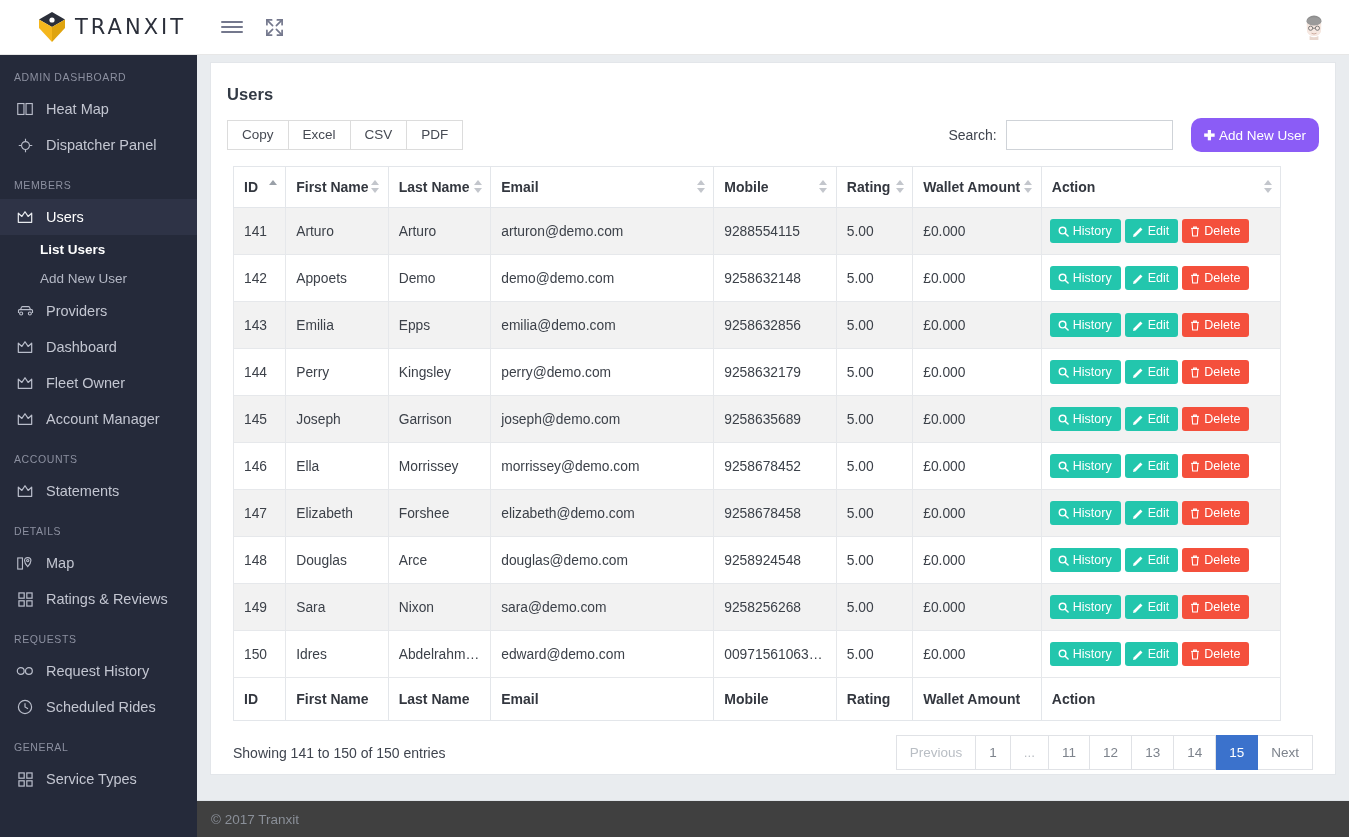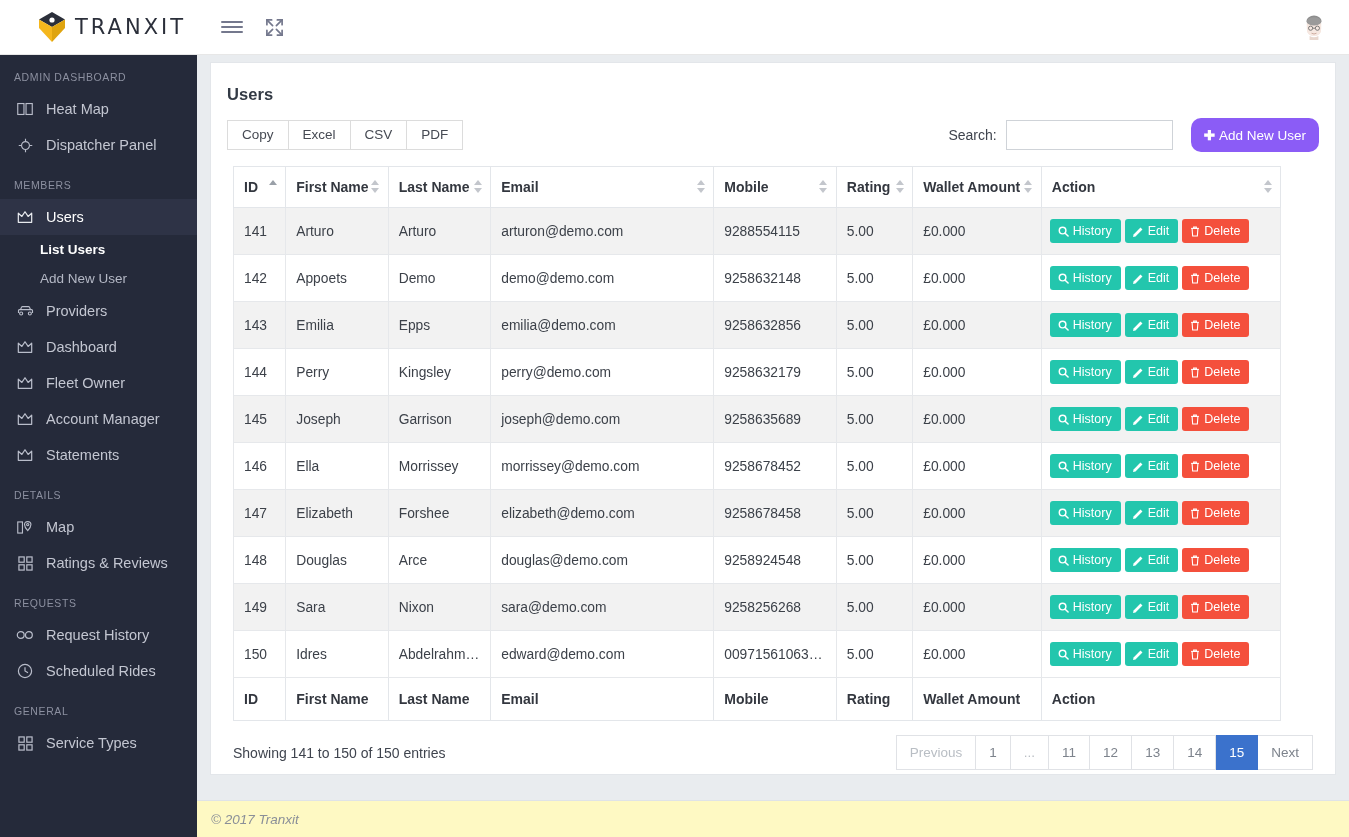--- a/index.html
+++ b/index.html
@@ -168,22 +168,22 @@
     border: 1px solid #e0e2e6; border-left: none; background: #fff;
     color: #7d838c; font-size: 13.5px; padding: 9px 13px; cursor: pointer;
     font-family: "Liberation Sans", sans-serif;
   }
   .pg:first-child { border-left: 1px solid #e0e2e6; }
   .pg.active { background: #3b72cc; color: #fff; border-color: #3b72cc; }
   .pg.disabled { color: #b9bec4; cursor: default; }
 
   .page-footer {
     position: absolute; left: 197px; bottom: 0; width: 1152px; height: 37px;
-    background: #fef9c3; border-top: 1px solid #dfe3e7;
-    display: flex; align-items: center; padding-left: 14px; font-style: italic;
+    background: #404040; border-top: 1px solid #dfe3e7;
+    display: flex; align-items: center; padding-left: 14px;
   }
   .page-footer span { font-size: 13.5px; color: #8a8f98; }
 </style>
 </head>
 <body>
 
 <div class="topbar">
   <div class="logo-wrap">
     <div class="logo-mark">
       <svg width="26" height="30" viewBox="0 0 26 30">
@@ -306,20 +306,21 @@
   <div class="nav-item">
     <span class="nav-ic">
       <svg width="16" height="14" viewBox="0 0 17 14" fill="none" stroke="#b9bdca" stroke-width="1.3" stroke-linejoin="round">
         <path d="M1.4 12.6 V3 L5.2 6.4 L8.5 1.4 L11.8 6.4 L15.6 3 V12.6 Z"></path>
       </svg>
     </span>
     <span class="nav-label">Account Manager</span>
     <span class="nav-caret">›</span>
   </div>
 
+  <div class="nav-section">ACCOUNTS</div>
   <div class="nav-item">
     <span class="nav-ic">
       <svg width="16" height="14" viewBox="0 0 17 14" fill="none" stroke="#b9bdca" stroke-width="1.3" stroke-linejoin="round">
         <path d="M1.4 12.6 V3 L5.2 6.4 L8.5 1.4 L11.8 6.4 L15.6 3 V12.6 Z"></path>
       </svg>
     </span>
     <span class="nav-label">Statements</span>
     <span class="nav-caret">›</span>
   </div>
 

